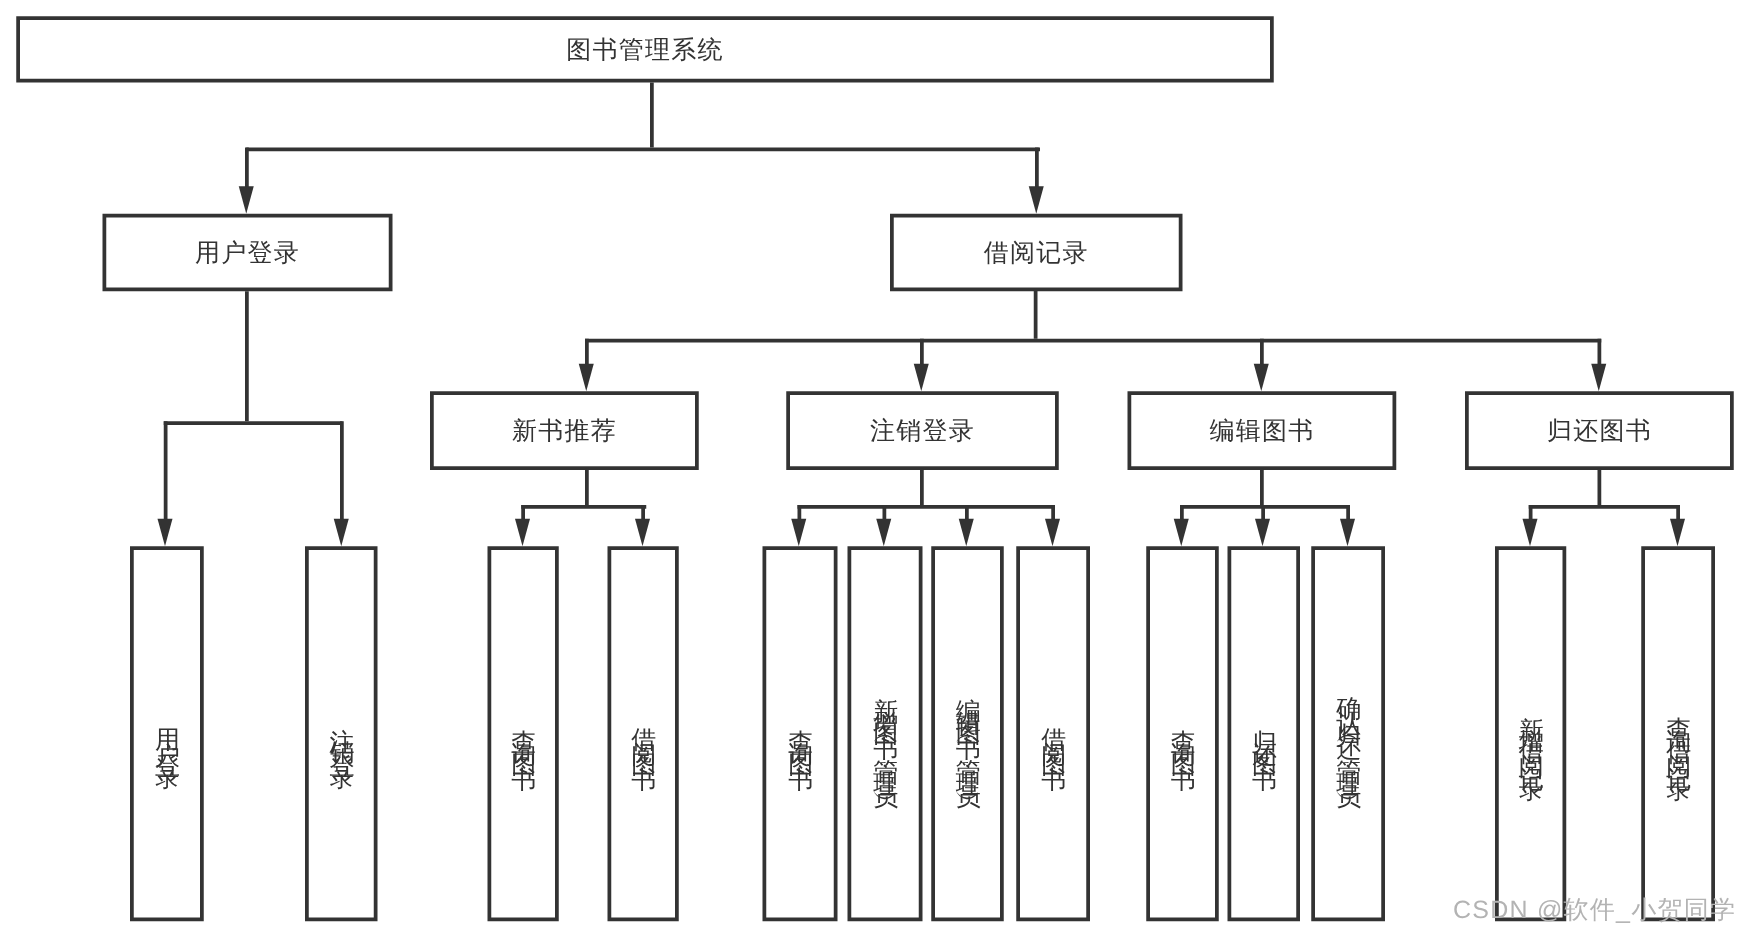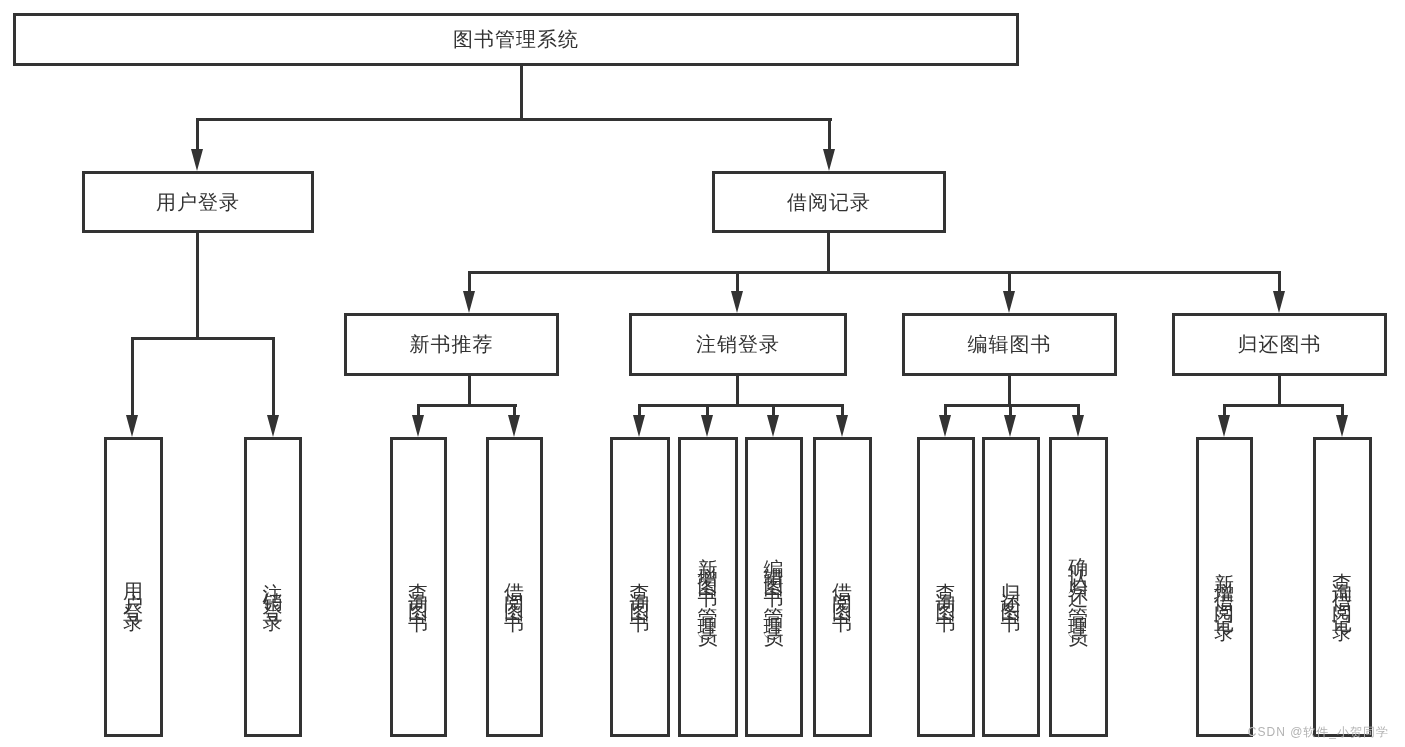--- a/index.html
+++ b/index.html
@@ -39,21 +39,21 @@
   .vline { position:absolute; width:3px; background:var(--line); }
   .hline { position:absolute; height:3px; background:var(--line); }
   .arrow {
     position:absolute; width:0; height:0;
     border-left:6px solid transparent;
     border-right:6px solid transparent;
     border-top:22px solid var(--line);
   }
   .watermark {
     position:absolute; right:16px; bottom:6px;
-    font-size:12px; color:var(--wm);
+    font-size:20px; color:var(--wm);
     letter-spacing:1px; z-index:20;
   }
 </style>
 </head>
 <body>
 
 <div class="canvas">
 
   <div class="box" style="left:13px; top:13px; width:1006px; height:53px;justify-content:center;">
     <span>图书管理系统</span>

